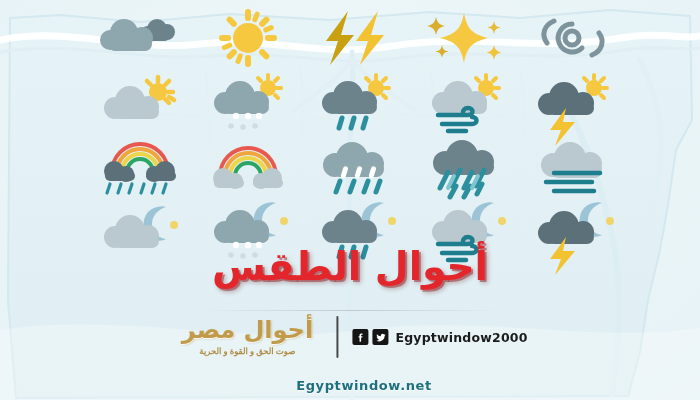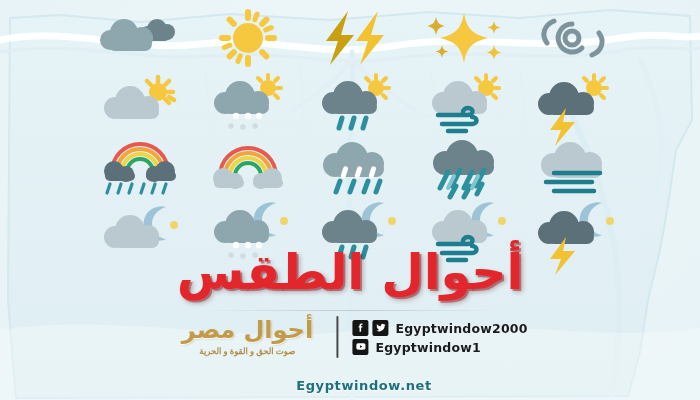--- a/index.html
+++ b/index.html
@@ -33,21 +33,21 @@
 
   
   .titleWrap{
     position:absolute;z-index:4;left:0;right:0;top:244px;
     text-align:center;
   }
   .title{
     display:inline-block;
     font-family:"DejaVu Sans","Liberation Sans",sans-serif;
     direction:rtl;unicode-bidi:bidi-override;
-    font-size:49px;font-weight:bold;letter-spacing:1px;
+    font-size:39px;font-weight:bold;letter-spacing:1px;
     color:#e3262b;
     text-shadow:
        2px 2px 0 rgba(150,20,24,.45),
        3px 3px 5px rgba(90,10,12,.32);
   }
   .titleRule{
     position:absolute;z-index:4;left:50%;transform:translateX(-50%);
     top:310px;width:300px;height:1px;
     background:linear-gradient(90deg,rgba(150,160,165,0) 0%,rgba(150,160,165,.45) 50%,rgba(150,160,165,0) 100%);
   }
@@ -555,28 +555,20 @@
                 <path d="M15.5 3h-2.8C10.1 3 9 4.6 9 6.8V9H7v3.2h2V21h3.4v-8.8h2.6l.4-3.2h-3V7.1c0-.7.2-1.1 1.2-1.1h1.9V3z"></path>
               </svg>
           </span>
           <span class="sicon">
             <svg viewBox="0 0 24 24" fill="#ffffff">
                 <path d="M22 5.9c-.7.3-1.5.5-2.3.6.8-.5 1.5-1.3 1.8-2.2-.8.5-1.7.8-2.6 1A4.1 4.1 0 0 0 11.8 9C8.4 8.8 5.4 7.2 3.4 4.7c-.4.6-.6 1.3-.6 2.1 0 1.4.7 2.7 1.8 3.4-.6 0-1.3-.2-1.8-.5 0 2 1.4 3.7 3.3 4.1-.4.1-.8.2-1.2.2-.3 0-.6 0-.8-.1.6 1.7 2.1 2.9 4 2.9A8.3 8.3 0 0 1 2 18.6a11.6 11.6 0 0 0 6.3 1.9c7.6 0 11.7-6.3 11.7-11.7v-.5c.8-.6 1.5-1.3 2-2.4z"></path>
               </svg>
           </span>
           <span class="handle">Egyptwindow2000</span>
         </div>
-        <div class="socialRow">
-          <span class="sicon">
-            <svg viewBox="0 0 24 24" fill="#ffffff">
-                <path d="M21.6 7.2c-.2-.9-.9-1.6-1.8-1.8C18.2 5 12 5 12 5s-6.2 0-7.8.4c-.9.2-1.6.9-1.8 1.8C2 8.8 2 12 2 12s0 3.2.4 4.8c.2.9.9 1.6 1.8 1.8C5.8 19 12 19 12 19s6.2 0 7.8-.4c.9-.2 1.6-.9 1.8-1.8.4-1.6.4-4.8.4-4.8s0-3.2-.4-4.8zM10 15V9l5.2 3L10 15z"></path>
-              </svg>
-          </span>
-          <span class="handle">Egyptwindow1</span>
-        </div>
       </div>
 
     </div>
 
     <div class="siteWrap">
       <span class="site">Egyptwindow.net</span>
     </div>
   </div>
 
 </div>

